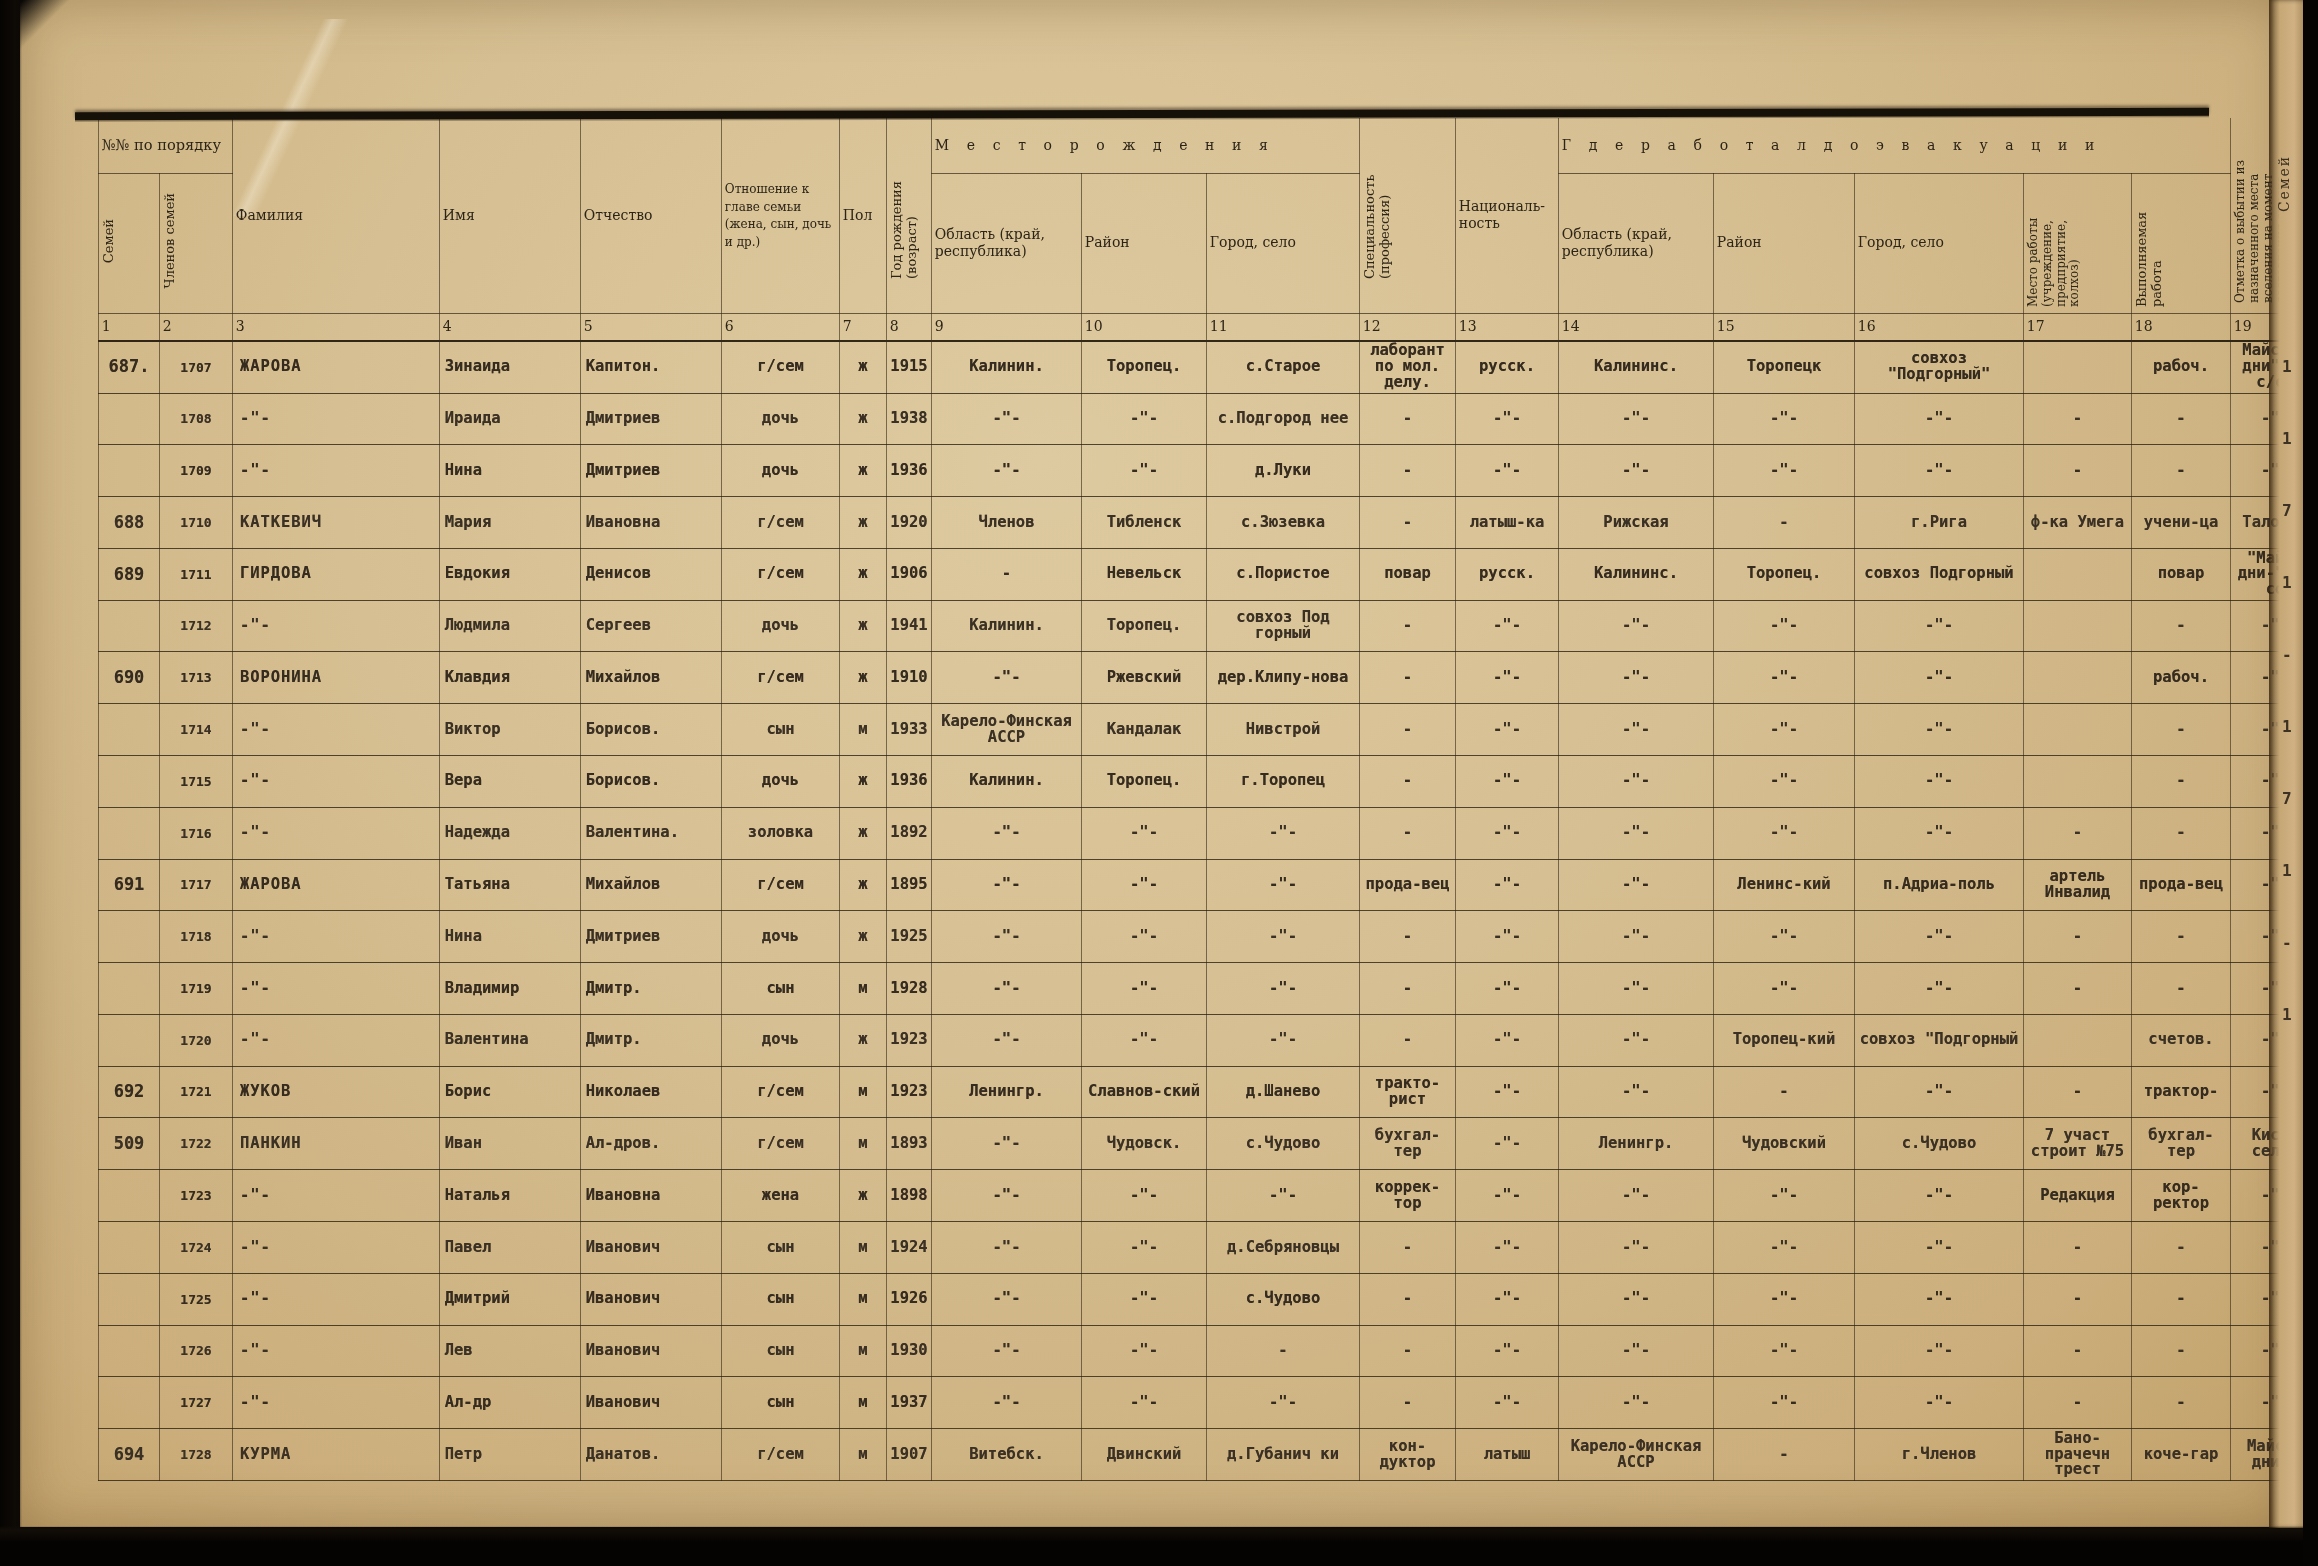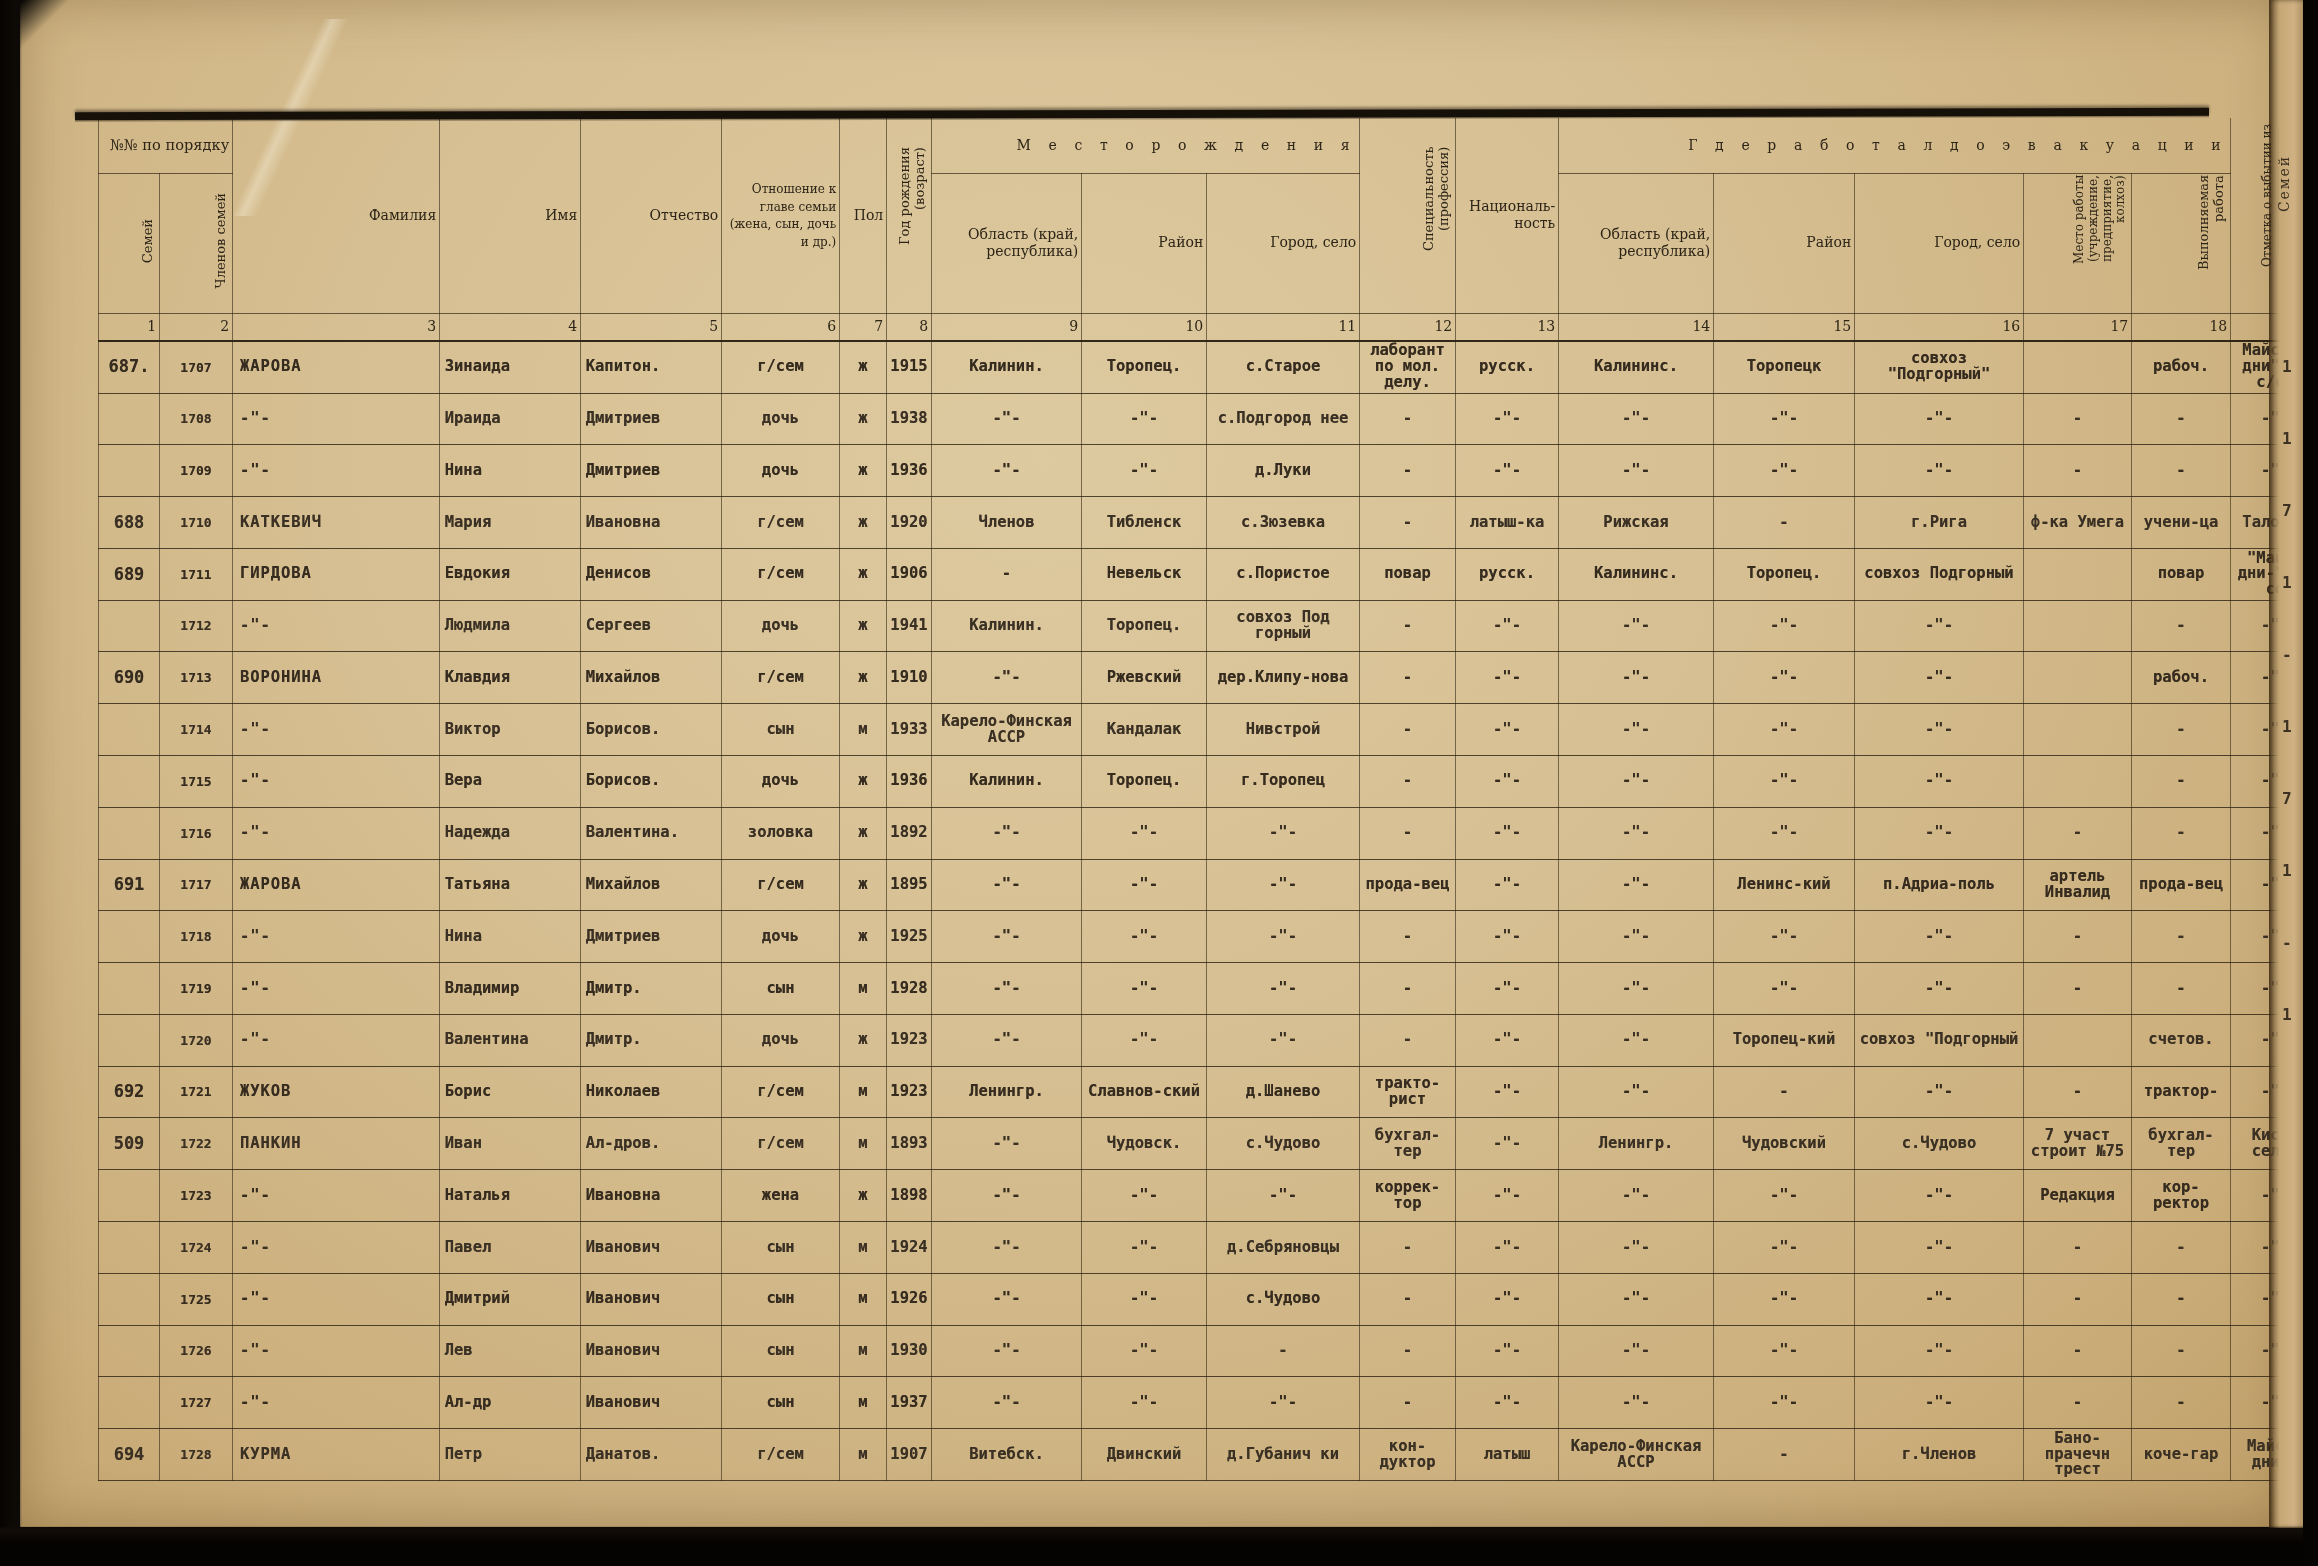--- a/index.html
+++ b/index.html
@@ -27,21 +27,21 @@
   .sliver-label{position:absolute;top:155px;left:6.6px;writing-mode:vertical-rl;transform:rotate(180deg);
     font-family:"DejaVu Serif",serif;font-size:14px;color:#3a2f20;letter-spacing:1.9px;}
   .sliver-marks{position:absolute;top:357px;left:2.8px;width:30px;display:flex;flex-direction:column;gap:53px;align-items:center;}
   .sliver-marks span{font-family:"DejaVu Sans Mono",monospace;font-weight:bold;font-size:16px;color:#3c3122;}
   
   table.reg{position:absolute;left:78px;top:118px;width:2221px;table-layout:fixed;
     border-collapse:collapse;color:#2e2619;}
   .reg th,.reg td{border-left:0.9px solid rgba(52,40,22,.6);border-right:0.9px solid rgba(52,40,22,.6);
     padding:0.9px 2.8px;vertical-align:middle;overflow:hidden;}
   .reg thead th{font-family:"DejaVu Serif",serif;font-weight:normal;font-size:14px;line-height:1.25;
-    text-align:right;color:#2c2417;}
+    text-align:left;color:#2c2417;}
   .h-a th{height:53px;border-bottom:0.9px solid rgba(52,40,22,.7);}
   .h-b th{height:137px;border-bottom:0.9px solid rgba(52,40,22,.7);}
   .grp span{letter-spacing:6.6px;white-space:nowrap;margin-top:43px;}
   .order span{font-size:14.6px;}
   .vt{display:inline-block;writing-mode:vertical-rl;transform:rotate(180deg);max-height:132px;
       line-height:1.15;font-size:13px;}
   .vt.big{max-height:179px;}
   .sm{font-size:12px;}
   .h-n th{height:24.4px;font-size:14px;border-top:0.9px solid rgba(52,40,22,.8);
     border-bottom:2.8px double rgba(30,22,10,.9);}

